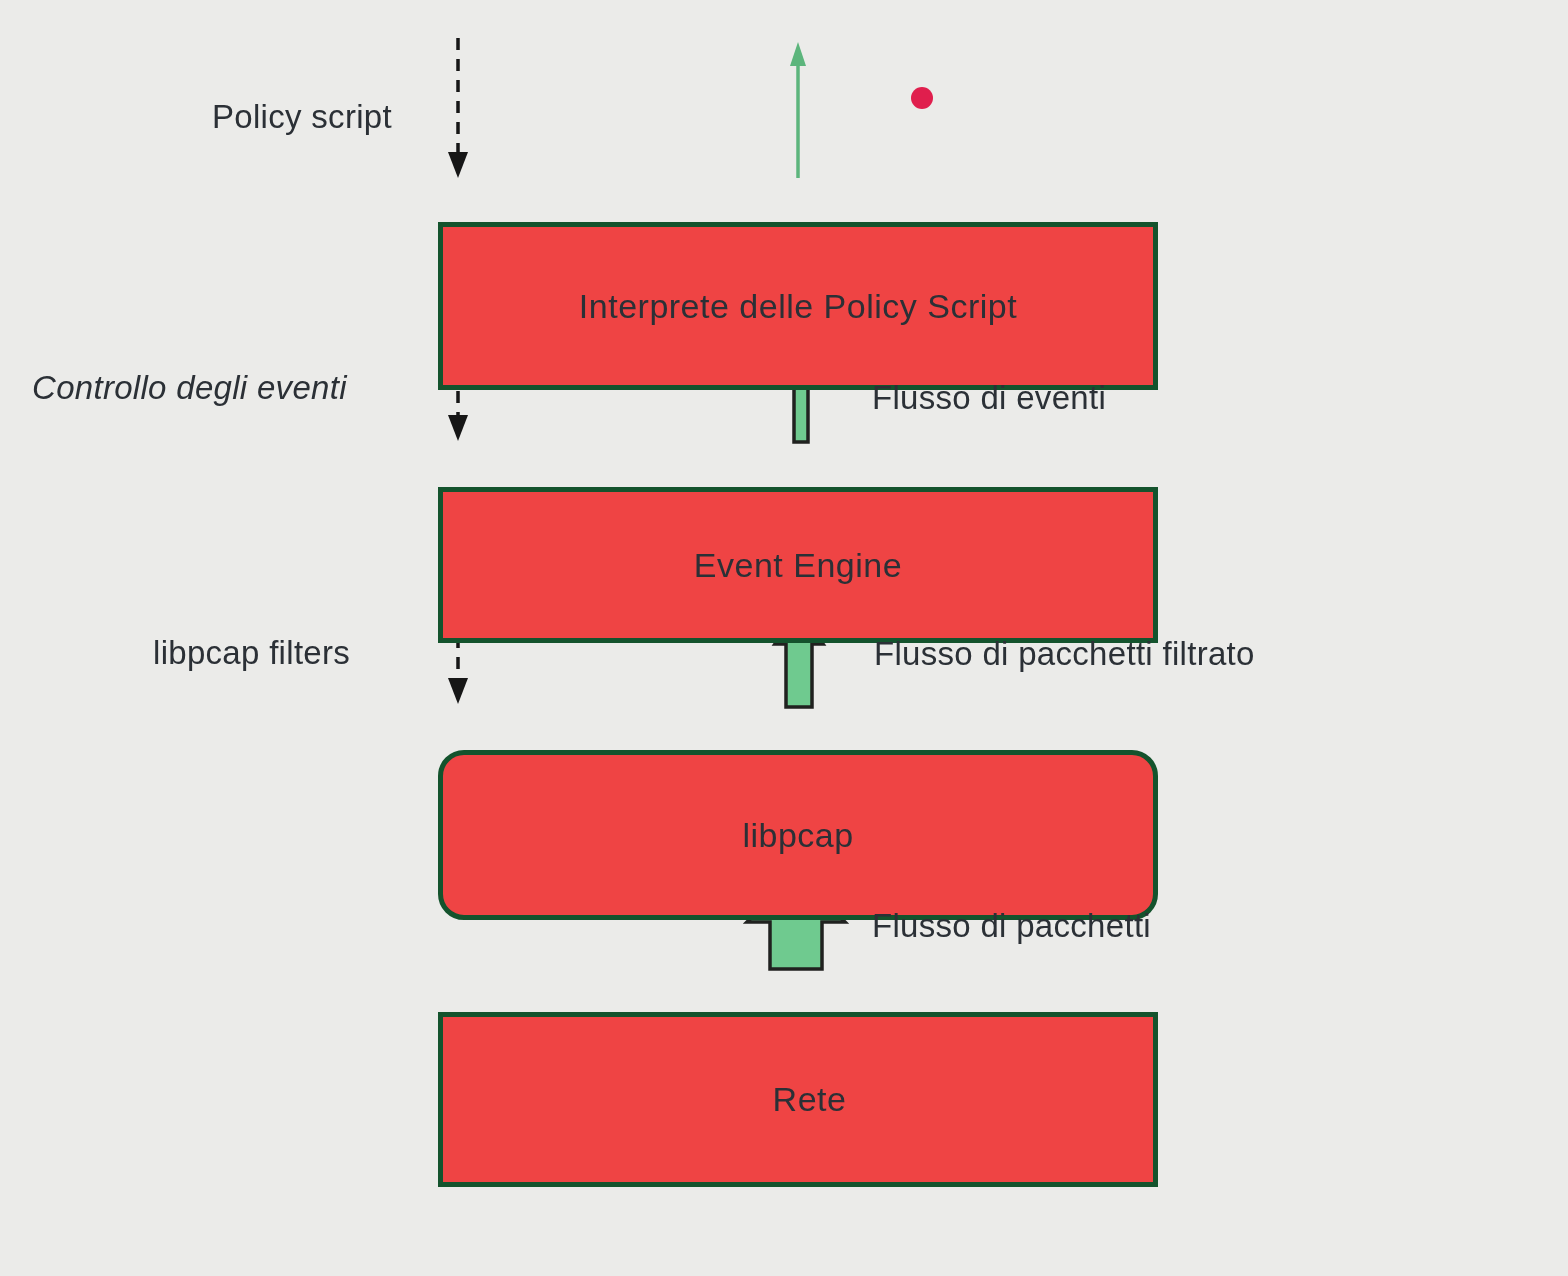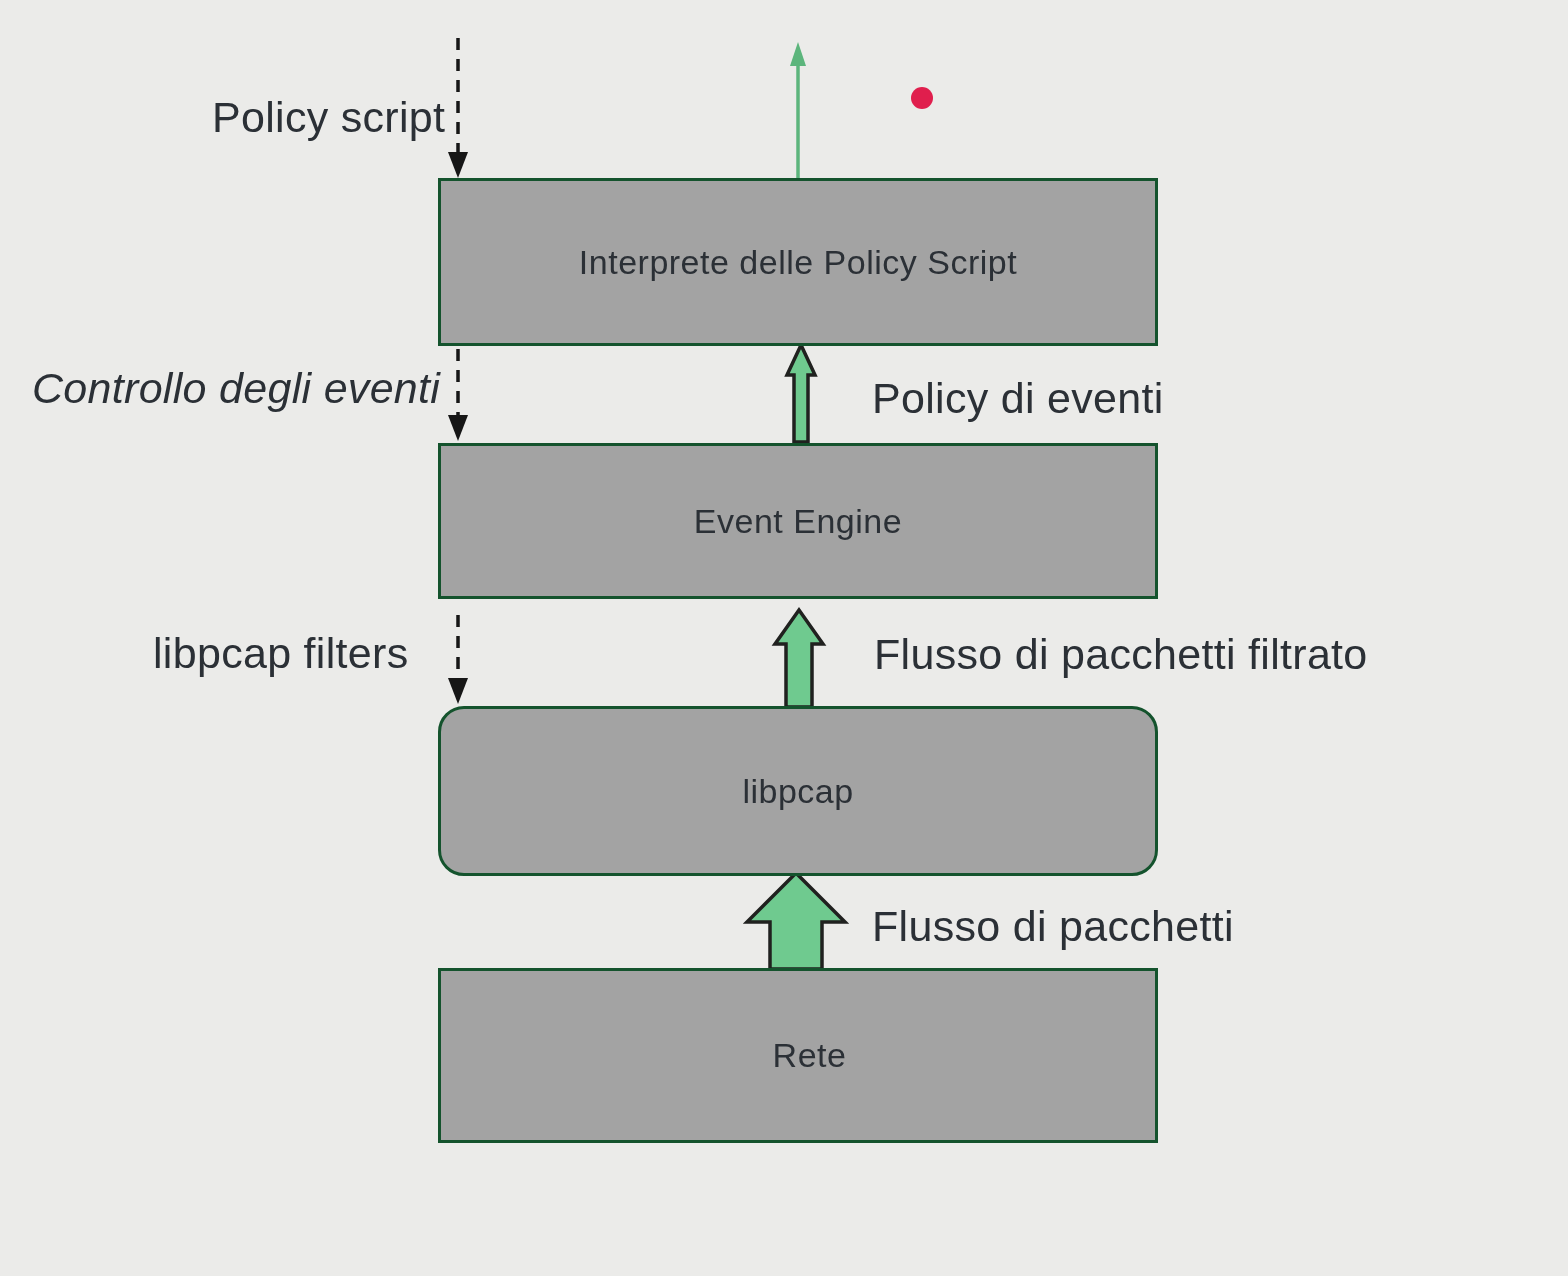--- a/index.html
+++ b/index.html
@@ -11,33 +11,34 @@
     font-family:"Liberation Sans", sans-serif;
     color:#2b3036;
   }
   svg.layer {
     position:absolute; left:0; top:0; width:1568px; height:1276px;
   }
   .box {
     position:absolute;
     left:438px; width:720px;
     box-sizing:border-box;
-    background:#a3a3a3;
-    border:3px solid #14532d;
+    background:#ef4444;
+    border:5px solid #14532d;
     display:flex; align-items:center; justify-content:center;
     font-size:34px;
     letter-spacing:0.5px;
+    margin-top:44px;
   }
   .box-interpreter { top:178px; height:168px; }
   .box-event-engine { top:443px; height:156px; }
   .box-libpcap { top:706px; height:170px;border-radius:26px; }
   .box-rete { top:968px; height:175px;padding-left:23px; }
   .lbl {
     position:absolute;
-    font-size:43px;
+    font-size:33px;
     line-height:40px;
     white-space:nowrap;
     letter-spacing:0.3px;
   }
   .lbl-policy-script { left:212px; top:97px; }
   .lbl-controllo { left:32px; top:368px;font-style:italic; }
   .lbl-tcpdump { left:153px; top:633px; }
   .lbl-allerte { left:872px; top:110px; }
   .lbl-flusso-eventi { left:872px; top:378px; }
   .lbl-flusso-filtrato { left:874px; top:634px;text-align:center; }
@@ -89,17 +90,17 @@
     <span>libpcap</span>
   </div>
   <div class="box box-rete">
     <span>Rete</span>
   </div>
 
   <div class="lbl lbl-policy-script">Policy script</div>
   <div class="lbl lbl-controllo">Controllo degli eventi</div>
   <div class="lbl lbl-tcpdump">libpcap filters</div>
 
-  <div class="lbl lbl-flusso-eventi">Policy di eventi</div>
+  <div class="lbl lbl-flusso-eventi">Flusso di eventi</div>
   <div class="lbl lbl-flusso-filtrato">Flusso di pacchetti filtrato</div>
   <div class="lbl lbl-flusso-pacchetti">Flusso di pacchetti</div>
 
 </div>
 
 </body></html>

